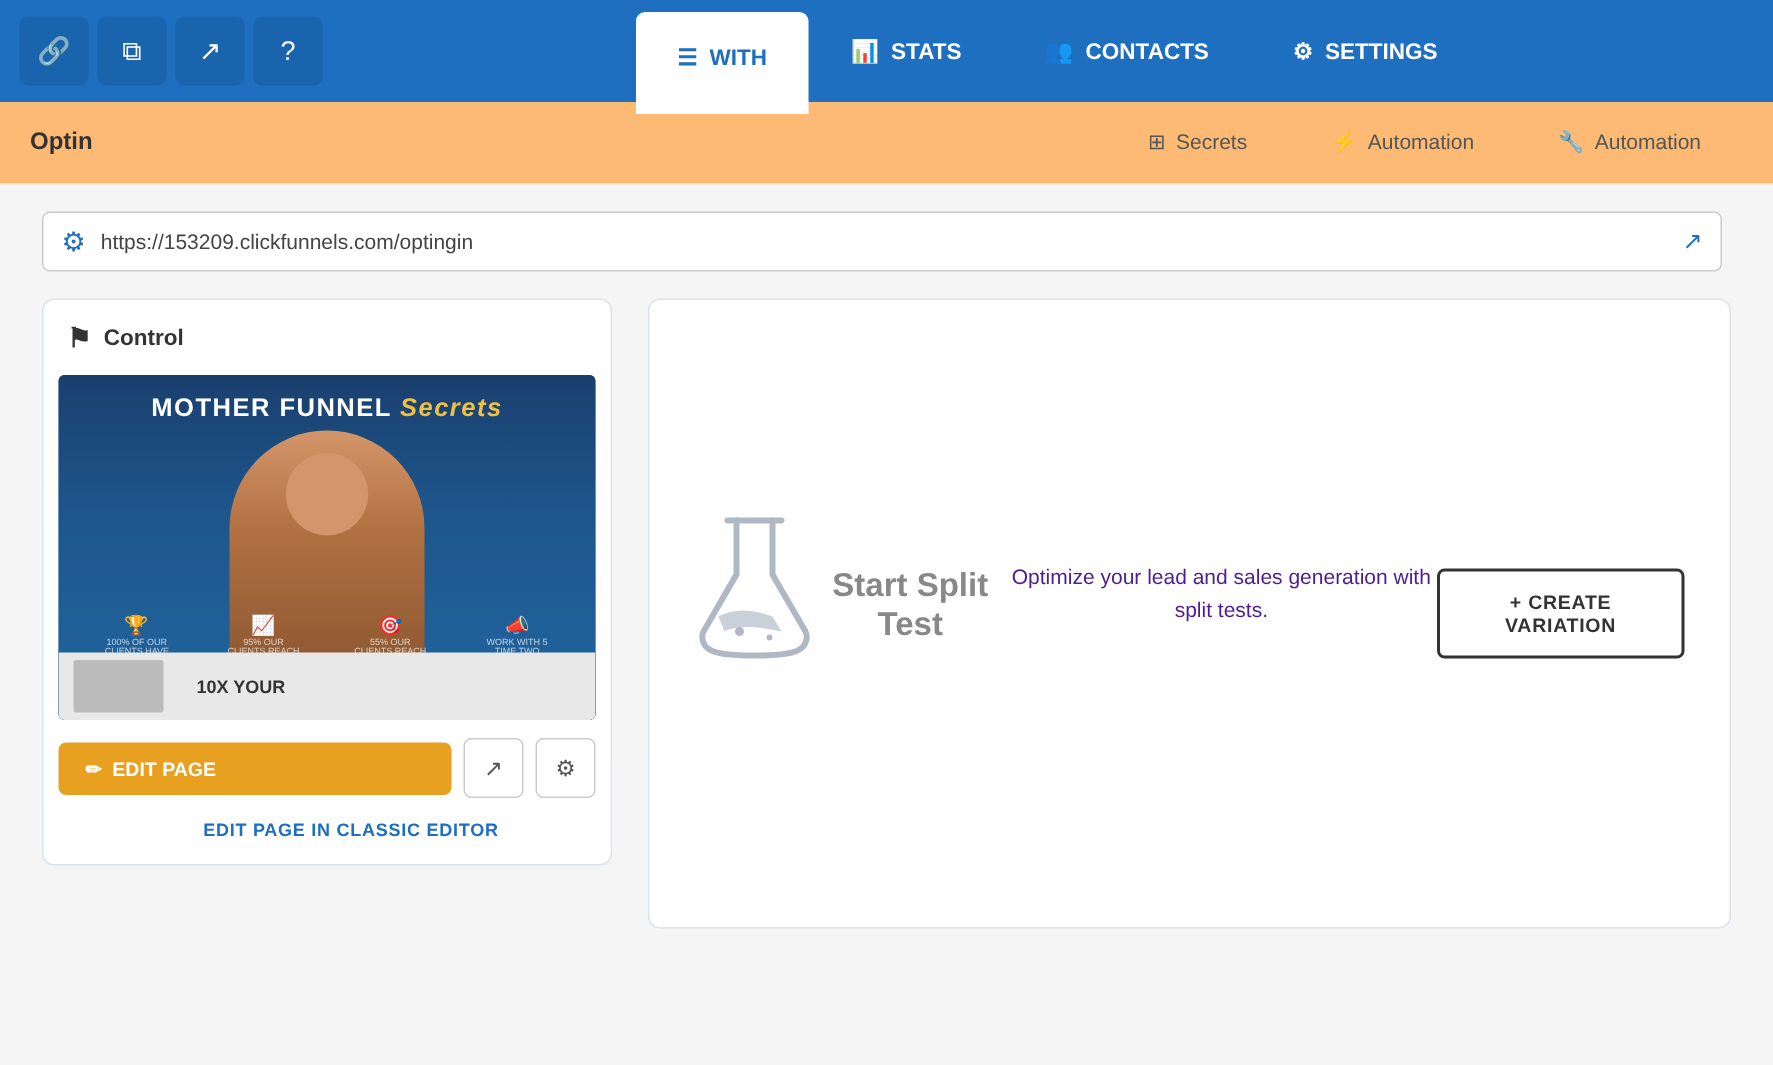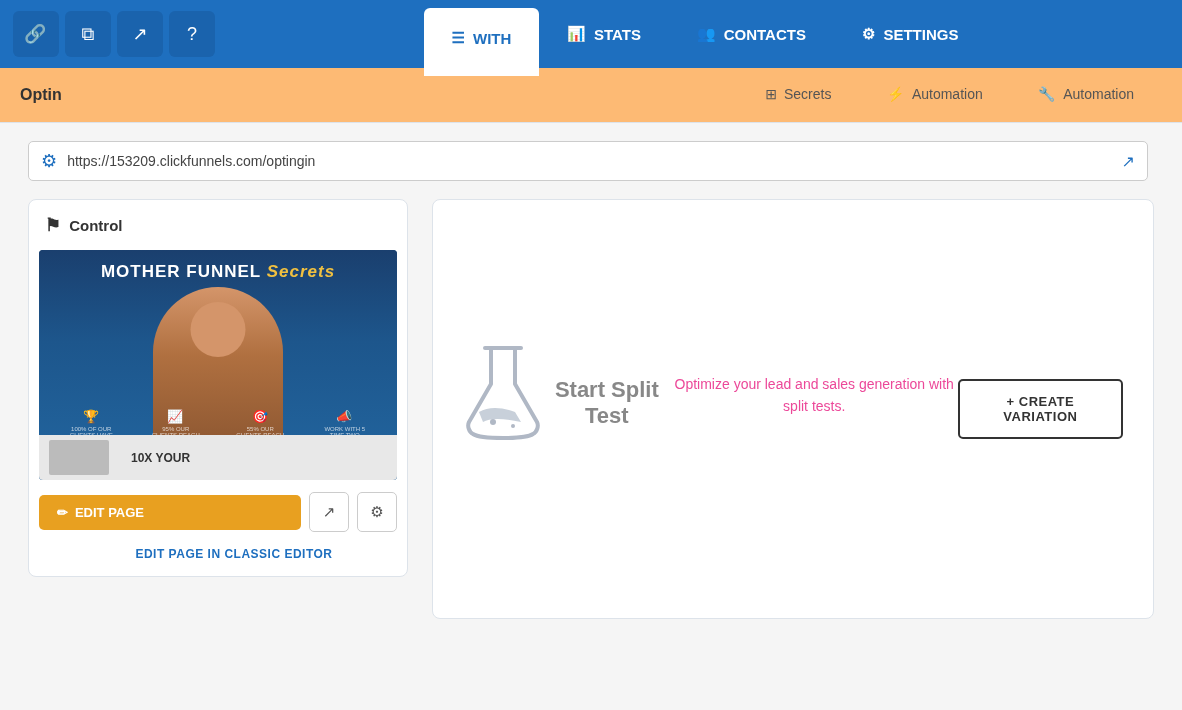--- a/index.html
+++ b/index.html
@@ -302,21 +302,21 @@
       line-height: 1;
     }
     .split-title {
       font-size: 22px;
       font-weight: 700;
       color: #888;
       margin-bottom: 12px;
     }
     .split-desc {
       font-size: 14px;
-      color: #ec4899;
+      color: #4c1d95;
       line-height: 1.6;
       margin-bottom: 28px;
     }
     .btn-create-variation {
       background: white;
       border: 2px solid #333;
       border-radius: 5px;
       padding: 13px 20px;
       font-size: 13px;
       font-weight: 700;

